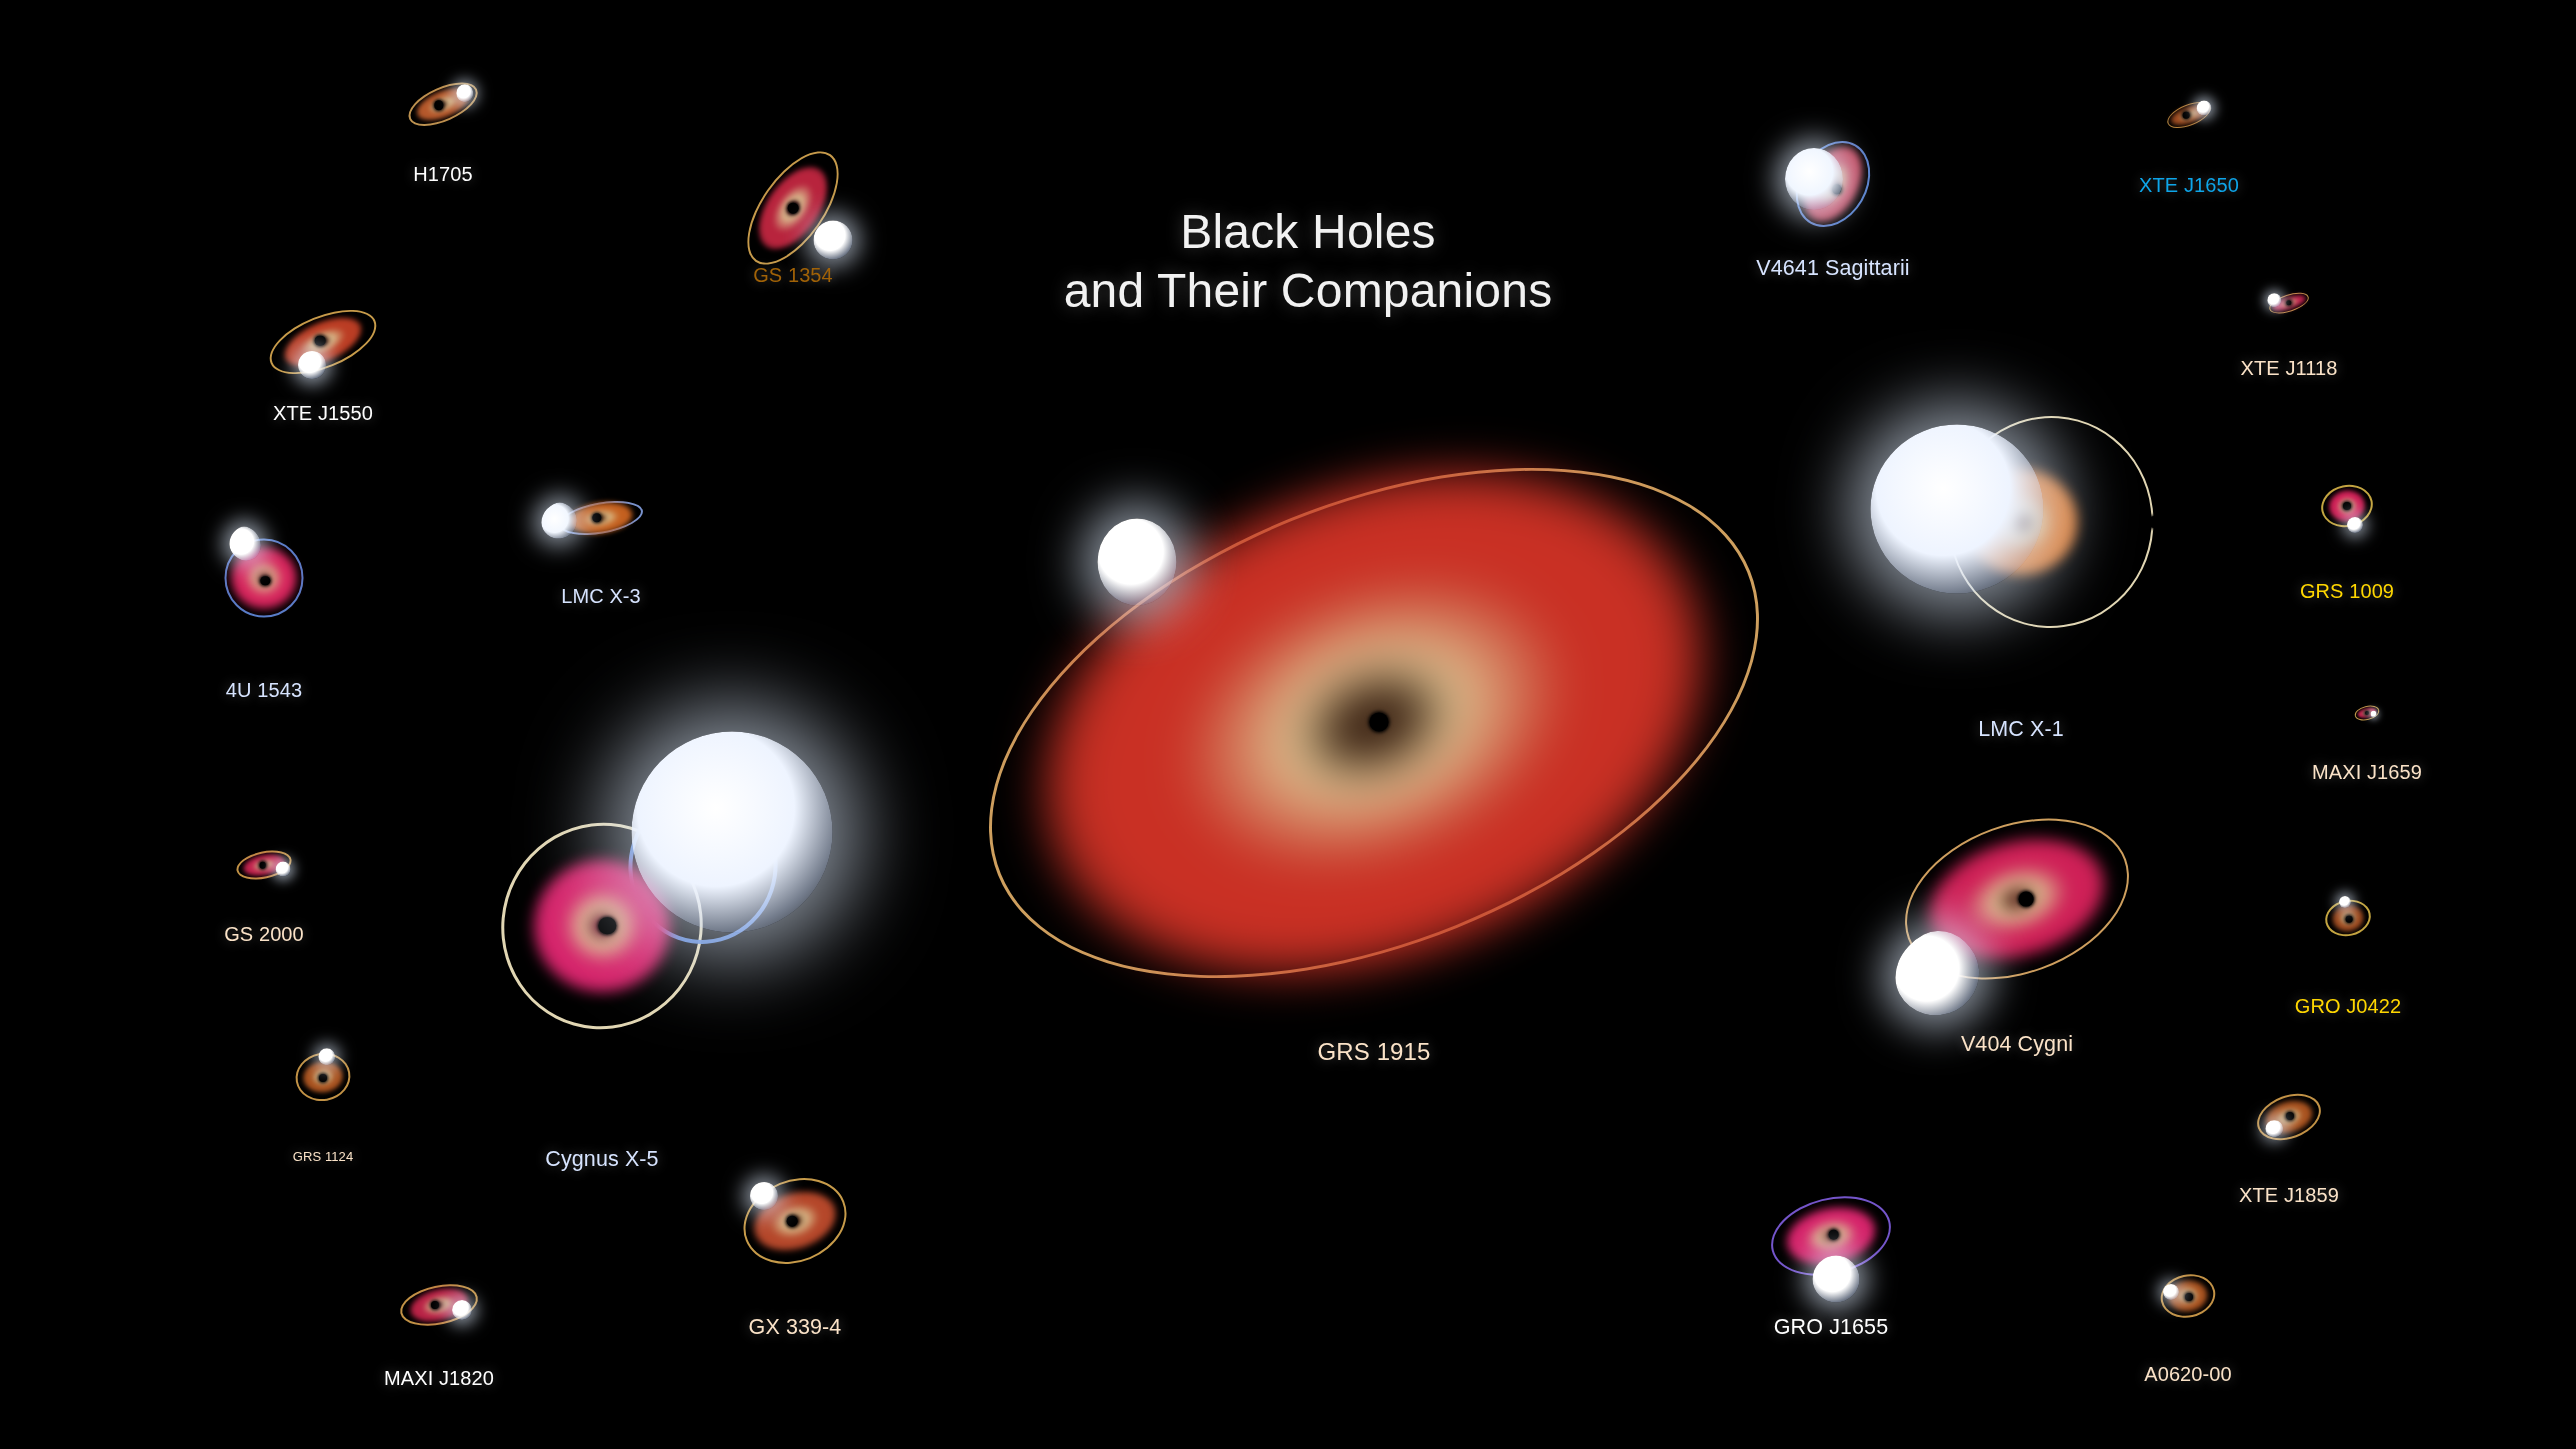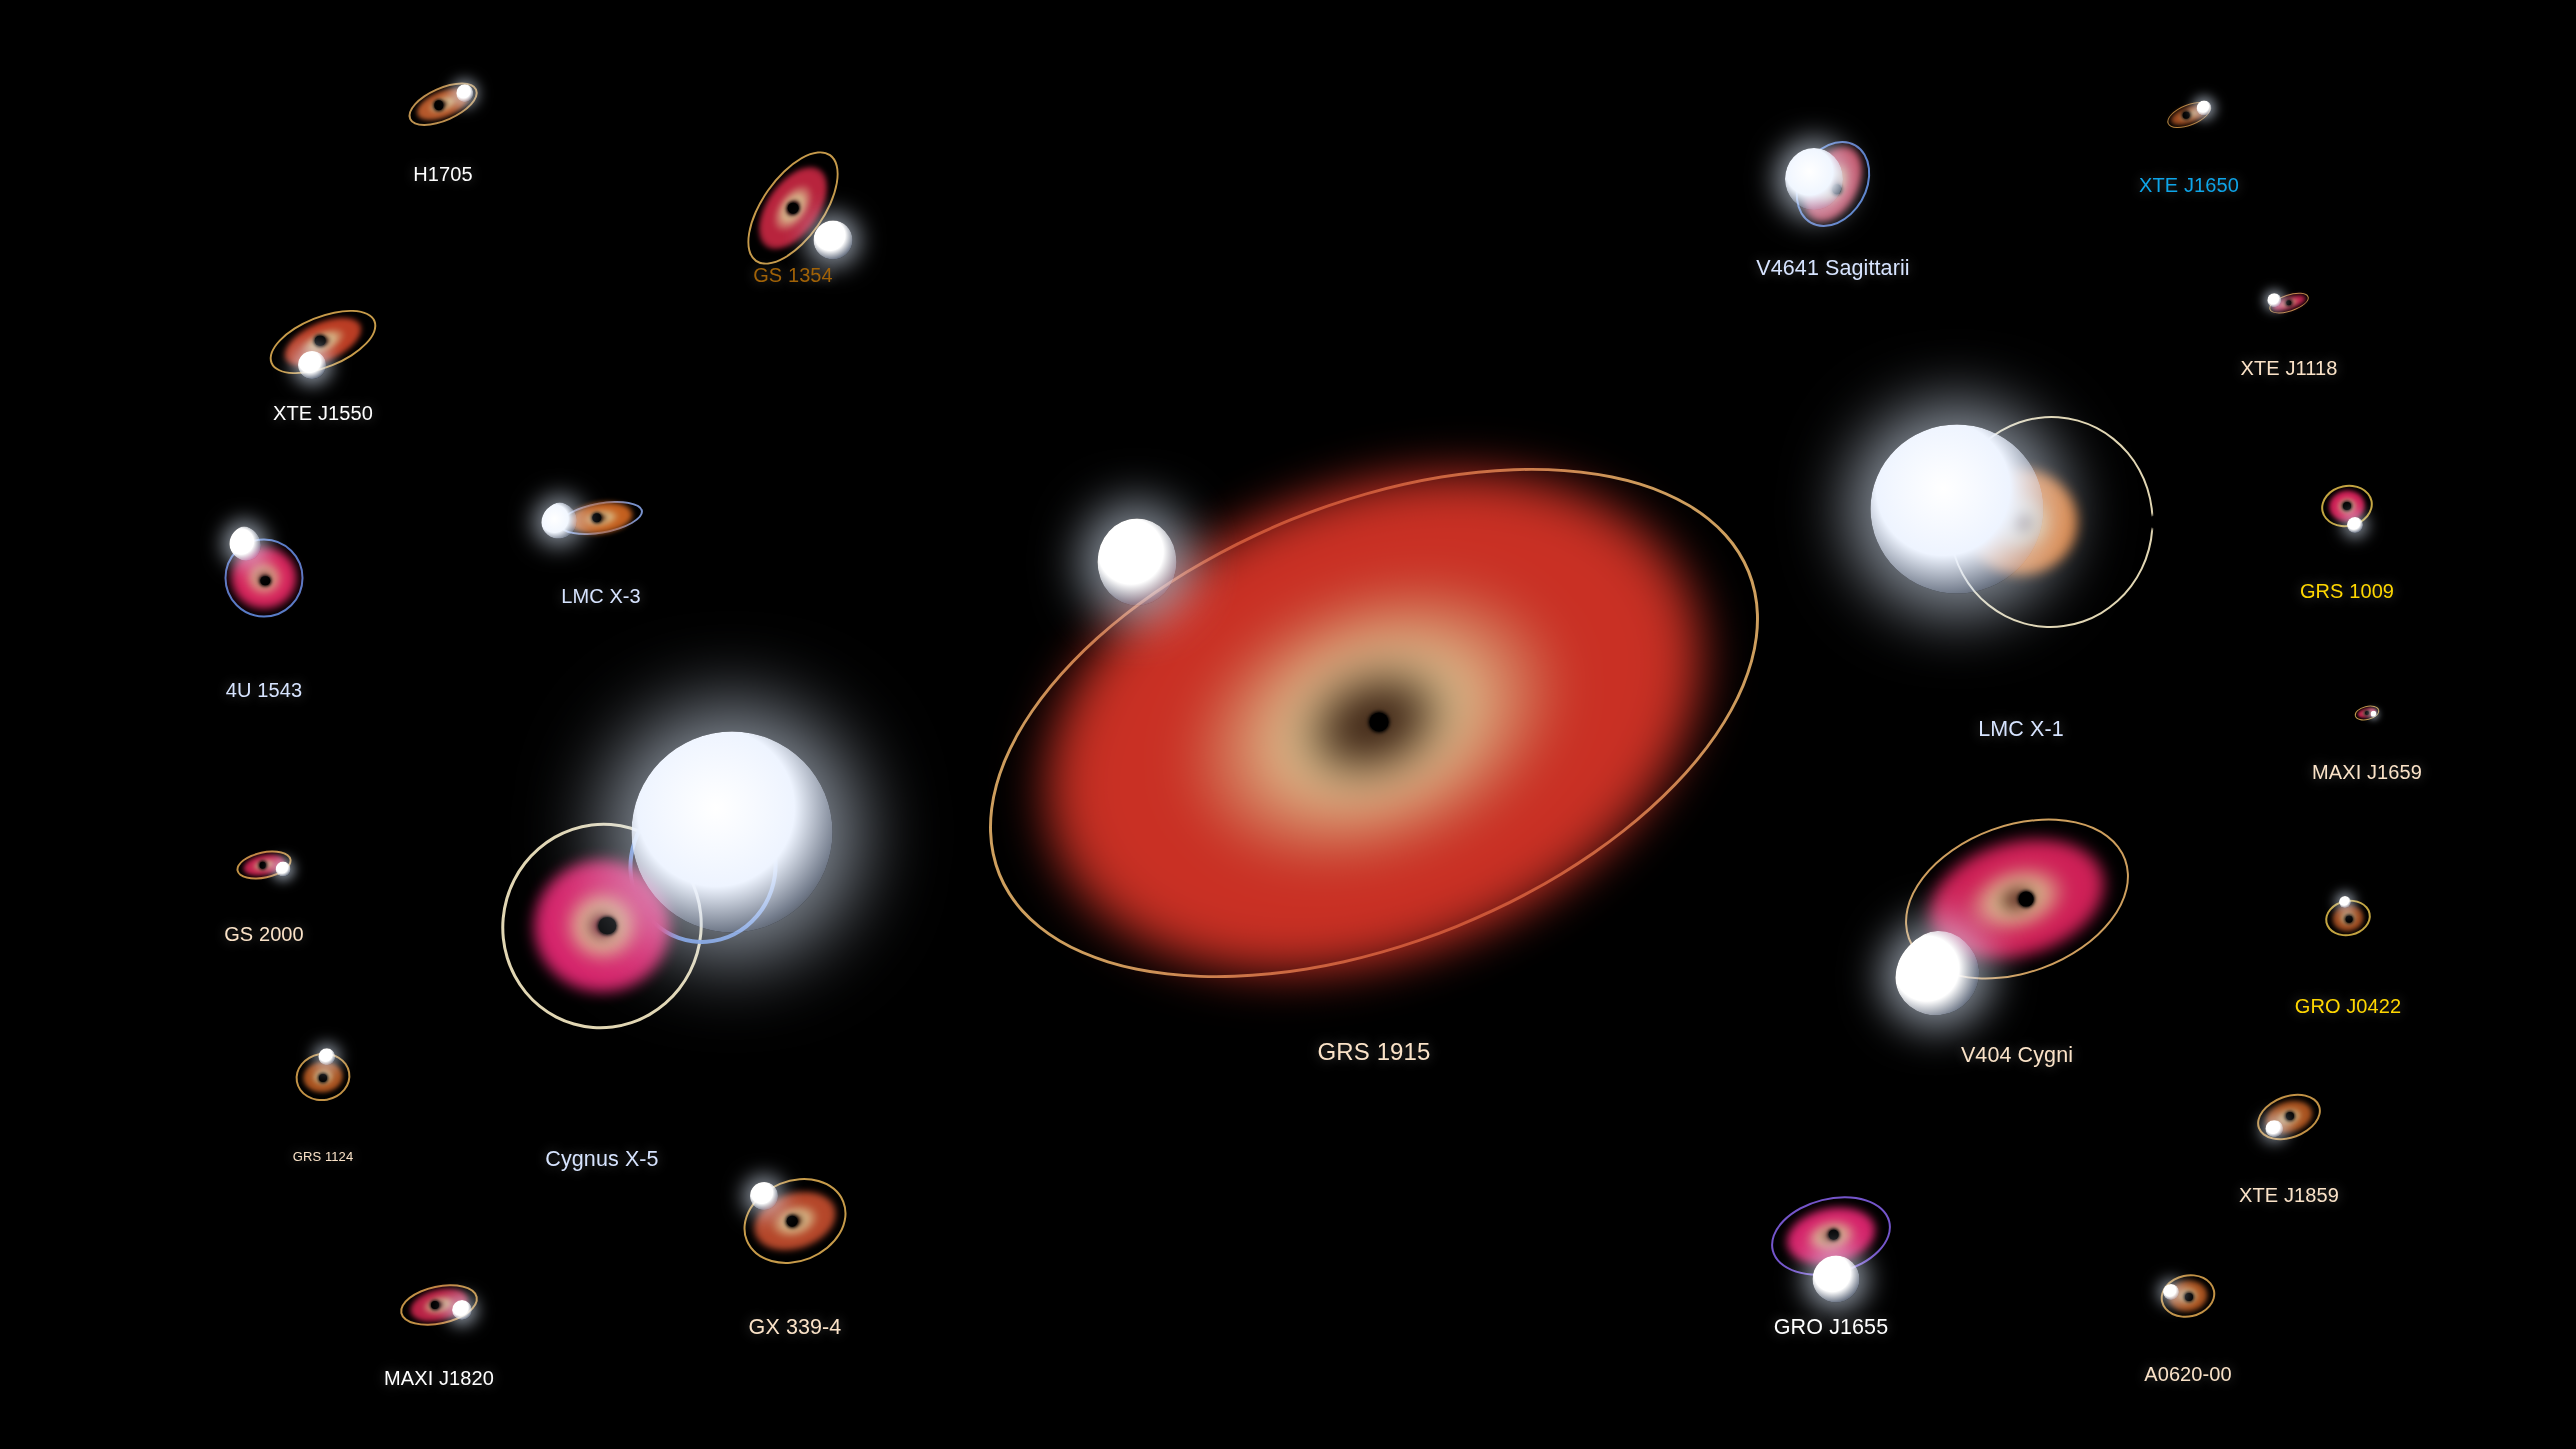--- a/index.html
+++ b/index.html
@@ -69,20 +69,22 @@
   #earthday-disc .shadow{
     position:absolute;left:0;bottom:0;width:62%;height:46%;
     background:#4d4d4d;clip-path:polygon(0 100%,100% 100%,52% 0,0 46%);
   }
 </style>
 </head>
 <body>
 
 <div id="stage">
 
+  <h1 id="title">Black Holes
+and Their Companions</h1>
 
   <div id="systems-layer">
       <div class="system" style="left: 443px; top: 104px;">
         <div class="sysinner">
           <div class="orbit" style="width: 70px; height: 29.5px; border-width: 2px; border-color: rgb(199, 154, 84); --orot: -24deg; opacity: 0.95;"></div>
           <div class="disk" style="width: 56px; height: 25.5px; --rot: -22deg; --blur: 2px;">
             <div class="halo" style="background: radial-gradient(rgb(90, 42, 20) 0%, rgb(90, 42, 20) 9%, rgba(240, 215, 160, 0.92) 16%, rgb(181, 88, 43) 42%, rgb(181, 88, 43) 62%, rgba(0, 0, 0, 0) 88%);"></div>
           </div>
           <div class="bh" style="width: 9.4px; height: 9.4px; left: -4px; top: 1.3px;"></div>
           <div class="star" style="width: 17.4px; height: 17.4px; left: 21.5px; top: -10.7px; background: radial-gradient(circle at 42% 38%, rgb(255, 255, 255) 0%, rgb(255, 255, 255) 46%, rgba(210, 226, 255, 0.55) 72%, rgba(150, 180, 230, 0) 100%); box-shadow: rgba(225, 238, 255, 0.62) 0px 0px 13.4px 4.7px;"></div>
@@ -267,21 +269,21 @@
         </div>
       </div>
       <div class="system" style="left: 2017px; top: 899px;">
         <div class="sysinner">
           <div class="orbit" style="width: 228px; height: 145px; border-width: 2.7px; border-color: rgb(217, 168, 99); --orot: -20deg; opacity: 0.95;"></div>
           <div class="disk" style="width: 181px; height: 115px; --rot: -16deg; --blur: 7.4px;">
             <div class="halo" style="background: radial-gradient(rgb(94, 42, 34) 0%, rgb(94, 42, 34) 9%, rgba(240, 215, 160, 0.92) 16%, rgb(207, 32, 87) 42%, rgb(207, 32, 87) 62%, rgba(0, 0, 0, 0) 88%);"></div>
           </div>
           <div class="bh" style="width: 14.8px; height: 14.8px; left: 9.4px; top: 0px;"></div>
           <div class="star teardrop" style="width: 85px; height: 82px; left: -80px; top: 75px; background: radial-gradient(circle at 42% 38%, rgb(255, 255, 255) 0%, rgb(255, 255, 255) 46%, rgba(210, 226, 255, 0.55) 72%, rgba(150, 180, 230, 0) 100%); box-shadow: rgba(225, 238, 255, 0.62) 0px 0px 40px 13.4px; transform: translate(-50%, -50%) rotate(-28deg);"></div>
-          <div class="label" style="color: rgb(251, 227, 200); font-size: 21.5px; top: 144px; text-align: center;">V404 Cygni</div>
+          <div class="label" style="color: rgb(251, 227, 200); font-size: 21.5px; top: 133px; text-align: center;">V404 Cygni</div>
         </div>
       </div>
       <div class="system" style="left: 2348px; top: 918px;">
         <div class="sysinner">
           <div class="orbit" style="width: 42px; height: 32px; border-width: 2px; border-color: rgb(207, 174, 69); --orot: -12deg; opacity: 0.95;"></div>
           <div class="disk" style="width: 31px; height: 25.5px; --rot: -8deg; --blur: 2px;">
             <div class="halo" style="background: radial-gradient(rgb(74, 31, 11) 0%, rgb(74, 31, 11) 9%, rgba(240, 215, 160, 0.92) 16%, rgb(156, 74, 32) 42%, rgb(156, 74, 32) 62%, rgba(0, 0, 0, 0) 88%);"></div>
           </div>
           <div class="bh" style="width: 6.7px; height: 6.7px; left: 1.3px; top: 1.3px;"></div>
           <div class="star" style="width: 12px; height: 12px; left: -2.7px; top: -16px; background: radial-gradient(circle at 42% 38%, rgb(255, 255, 255) 0%, rgb(255, 255, 255) 46%, rgba(210, 226, 255, 0.55) 72%, rgba(150, 180, 230, 0) 100%); box-shadow: rgba(225, 238, 255, 0.62) 0px 0px 12px 4px;"></div>

